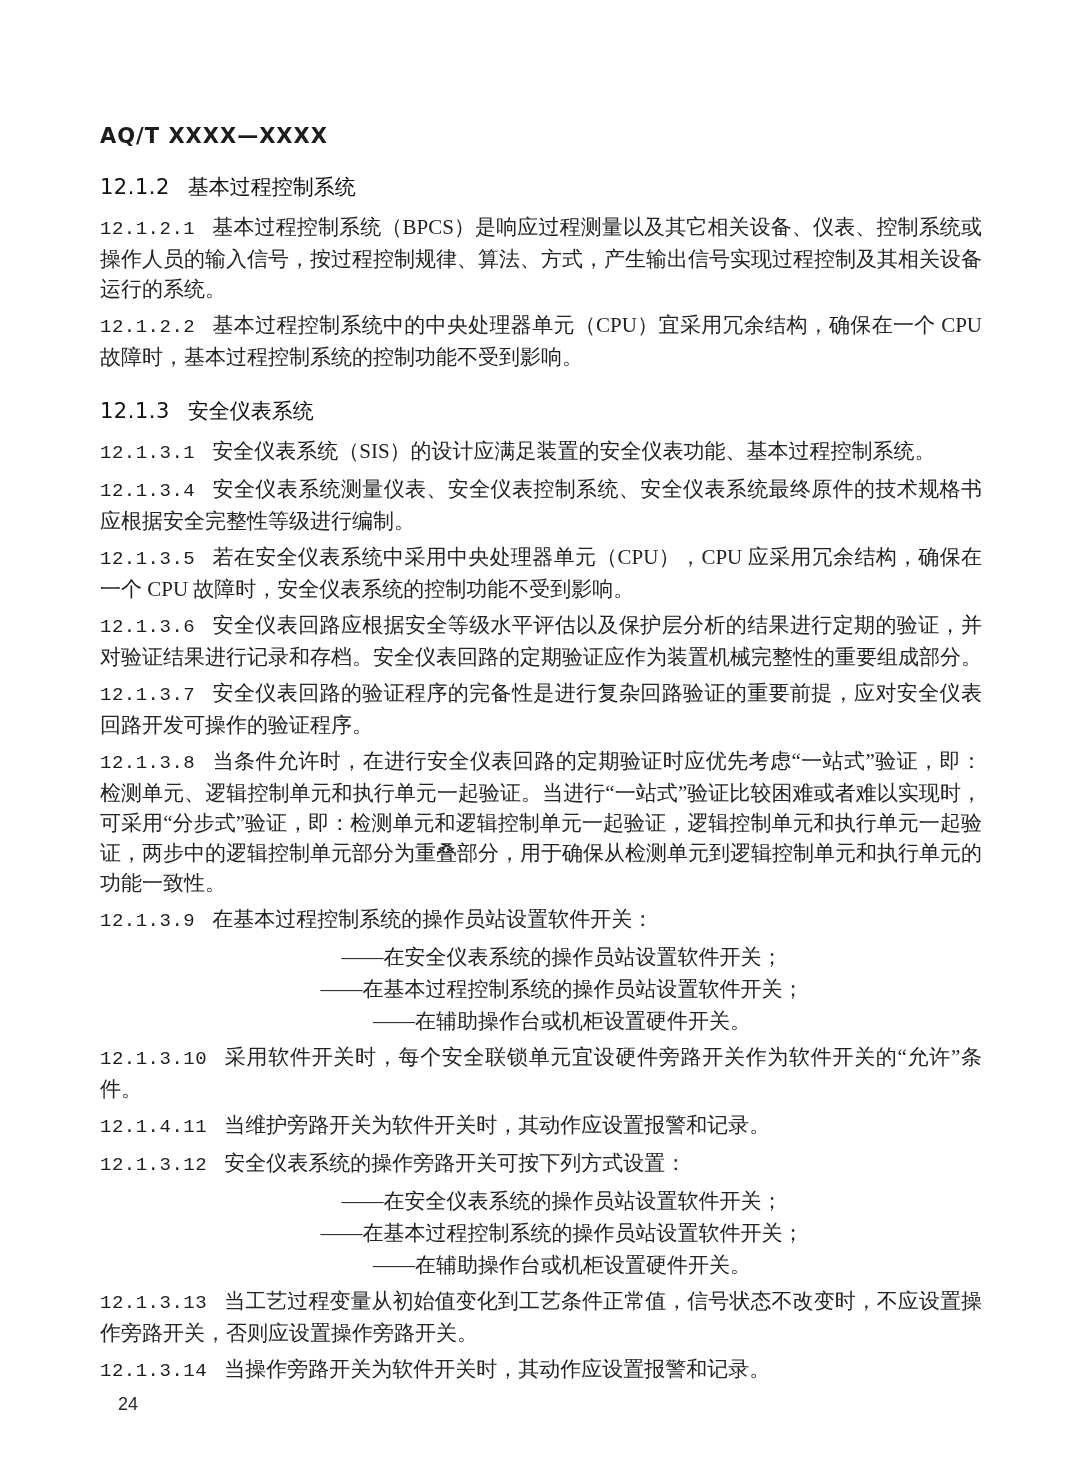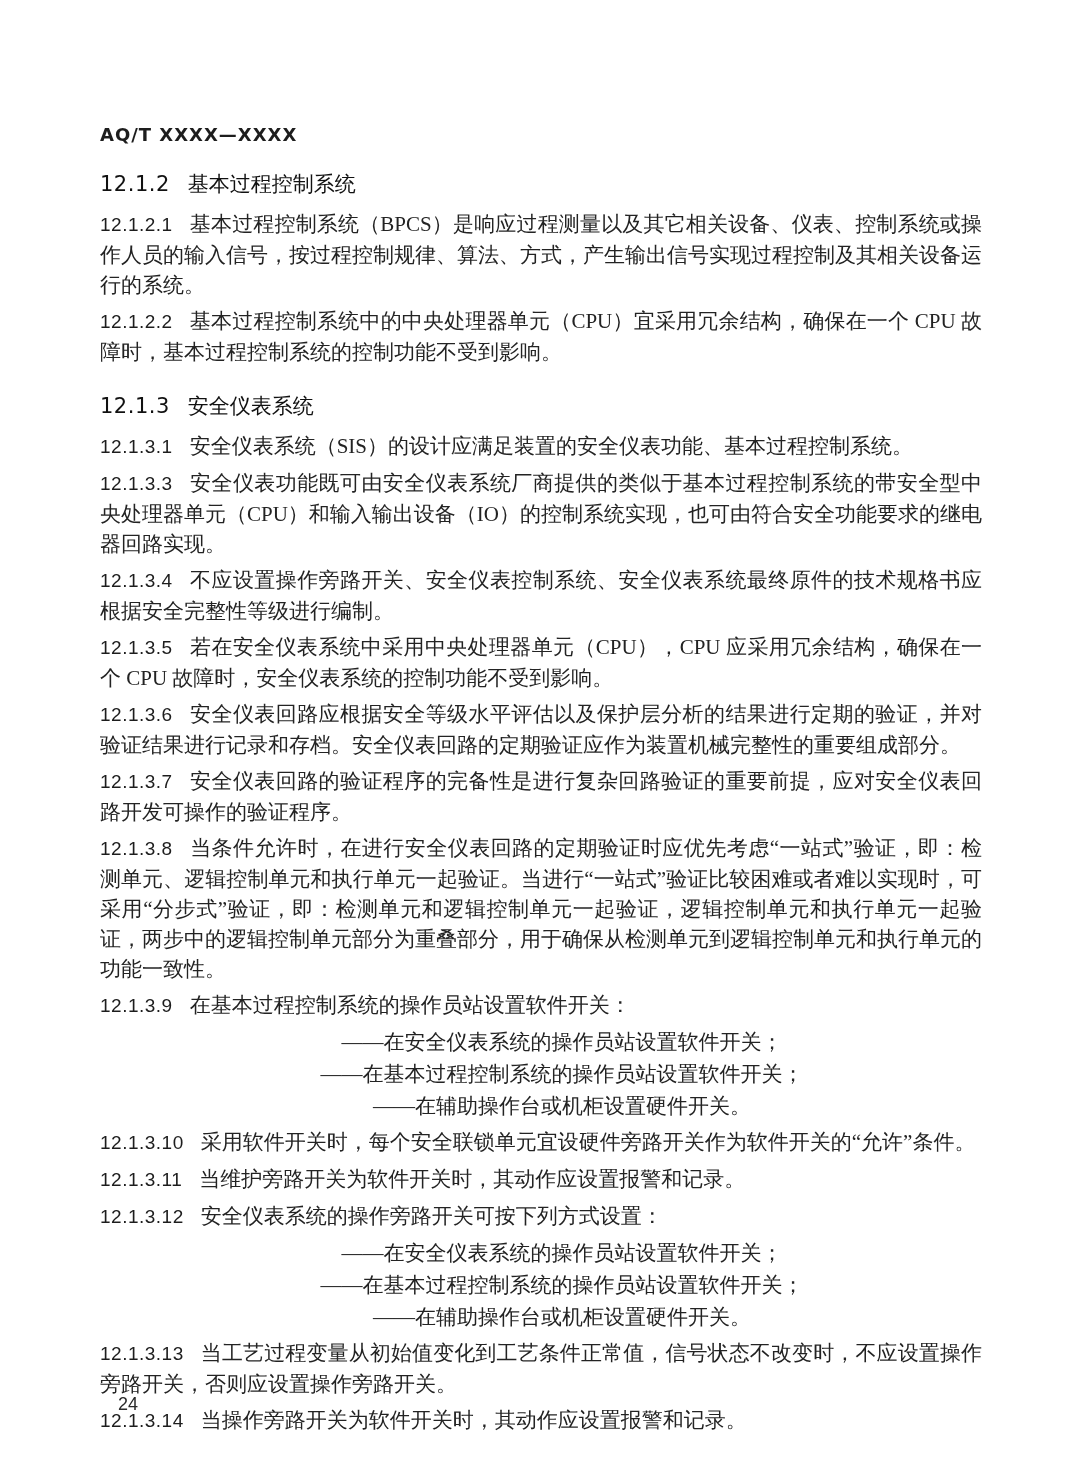--- a/index.html
+++ b/index.html
@@ -15,21 +15,21 @@
   }
   .content {
     position: absolute;
     left: 100px;
     right: 98px;
     top: 0;
   }
   .running-header {
     margin-top: 124px;
     font-family: "DejaVu Sans", "Liberation Sans", sans-serif;
-    font-size: 18px;
+    font-size: 21px;
     font-weight: bold;
     letter-spacing: 1px;
     color: #1d1d1d;
   }
   .doc-body { margin-top: 4px; }
   h3 {
     margin: 25px 0 11px 0;
     font-size: 21px;
     font-weight: normal;
     color: #111111;
@@ -41,21 +41,21 @@
     letter-spacing: 0.5px;
   }
   p {
     margin: 6px 0;
     font-size: 21px;
     line-height: 30px;
     text-align: justify;
     color: #232323;
   }
   p .num {
-    font-family: Liberation Sans, sans-serif;
+    font-family: Liberation Mono, monospace;
     font-size: 19px;
     letter-spacing: 0.5px;
     margin-right: 17px;
     color: #1d1d1d;
     white-space: nowrap;
   }
   p.dash {
     margin: 2px 0;
     padding-left: 42px;
     text-align: center;
@@ -74,32 +74,31 @@
 
 <div class="page">
   <div class="content">
     <div class="running-header">AQ/T XXXX—XXXX</div>
     <div class="doc-body">
         <h3><span class="num">12.1.2</span><span class="ttl">基本过程控制系统</span></h3>
         <p><span class="num">12.1.2.1</span><span>基本过程控制系统（BPCS）是响应过程测量以及其它相关设备、仪表、控制系统或操作人员的输入信号，按过程控制规律、算法、方式，产生输出信号实现过程控制及其相关设备运行的系统。</span></p>
         <p><span class="num">12.1.2.2</span><span>基本过程控制系统中的中央处理器单元（CPU）宜采用冗余结构，确保在一个 CPU 故障时，基本过程控制系统的控制功能不受到影响。</span></p>
         <h3><span class="num">12.1.3</span><span class="ttl">安全仪表系统</span></h3>
         <p><span class="num">12.1.3.1</span><span>安全仪表系统（SIS）的设计应满足装置的安全仪表功能、基本过程控制系统。</span></p>
-        <p><span class="num">12.1.3.3</span><span>安全仪表功能既可由安全仪表系统厂商提供的类似于基本过程控制系统的带安全型中央处理器单元（CPU）和输入输出设备（IO）的控制系统实现，也可由符合安全功能要求的继电器回路实现。</span></p>
-        <p><span class="num">12.1.3.4</span><span>不应设置操作旁路开关、安全仪表控制系统、安全仪表系统最终原件的技术规格书应根据安全完整性等级进行编制。</span></p>
+        <p><span class="num">12.1.3.4</span><span>安全仪表系统测量仪表、安全仪表控制系统、安全仪表系统最终原件的技术规格书应根据安全完整性等级进行编制。</span></p>
         <p><span class="num">12.1.3.5</span><span>若在安全仪表系统中采用中央处理器单元（CPU），CPU 应采用冗余结构，确保在一个 CPU 故障时，安全仪表系统的控制功能不受到影响。</span></p>
         <p><span class="num">12.1.3.6</span><span>安全仪表回路应根据安全等级水平评估以及保护层分析的结果进行定期的验证，并对验证结果进行记录和存档。安全仪表回路的定期验证应作为装置机械完整性的重要组成部分。</span></p>
         <p><span class="num">12.1.3.7</span><span>安全仪表回路的验证程序的完备性是进行复杂回路验证的重要前提，应对安全仪表回路开发可操作的验证程序。</span></p>
         <p><span class="num">12.1.3.8</span><span>当条件允许时，在进行安全仪表回路的定期验证时应优先考虑“一站式”验证，即：检测单元、逻辑控制单元和执行单元一起验证。当进行“一站式”验证比较困难或者难以实现时，可采用“分步式”验证，即：检测单元和逻辑控制单元一起验证，逻辑控制单元和执行单元一起验证，两步中的逻辑控制单元部分为重叠部分，用于确保从检测单元到逻辑控制单元和执行单元的功能一致性。</span></p>
         <p><span class="num">12.1.3.9</span><span>在基本过程控制系统的操作员站设置软件开关：</span></p>
         <p class="dash">——在安全仪表系统的操作员站设置软件开关；</p>
         <p class="dash">——在基本过程控制系统的操作员站设置软件开关；</p>
         <p class="dash">——在辅助操作台或机柜设置硬件开关。</p>
         <p><span class="num">12.1.3.10</span><span>采用软件开关时，每个安全联锁单元宜设硬件旁路开关作为软件开关的“允许”条件。</span></p>
-        <p><span class="num">12.1.3.11</span><span>当维护旁路开关为软件开关时，其动作应设置报警和记录。</span></p>
+        <p><span class="num">12.1.4.11</span><span>当维护旁路开关为软件开关时，其动作应设置报警和记录。</span></p>
         <p><span class="num">12.1.3.12</span><span>安全仪表系统的操作旁路开关可按下列方式设置：</span></p>
         <p class="dash">——在安全仪表系统的操作员站设置软件开关；</p>
         <p class="dash">——在基本过程控制系统的操作员站设置软件开关；</p>
         <p class="dash">——在辅助操作台或机柜设置硬件开关。</p>
         <p><span class="num">12.1.3.13</span><span>当工艺过程变量从初始值变化到工艺条件正常值，信号状态不改变时，不应设置操作旁路开关，否则应设置操作旁路开关。</span></p>
         <p><span class="num">12.1.3.14</span><span>当操作旁路开关为软件开关时，其动作应设置报警和记录。</span></p>
       </div>
   </div>
   <div class="page-number">24</div>
 </div>

